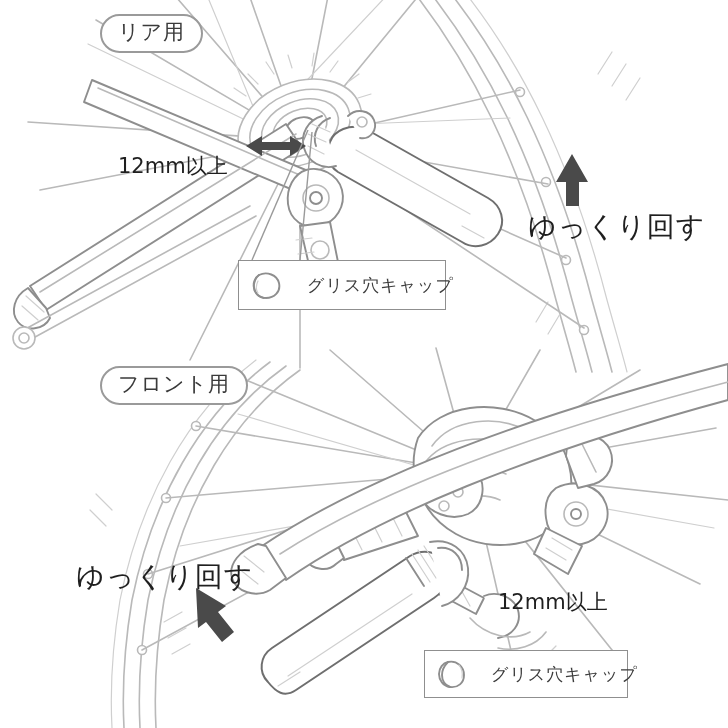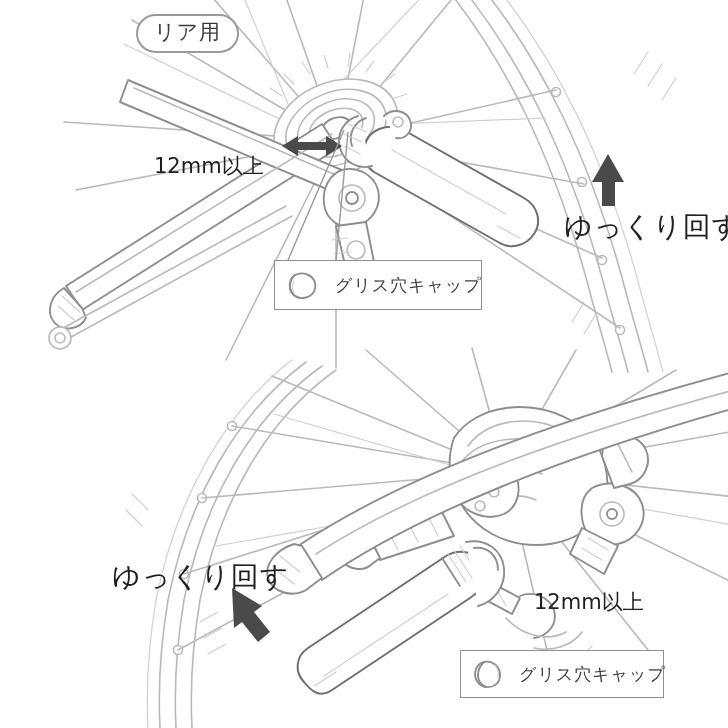--- a/index.html
+++ b/index.html
@@ -18,21 +18,20 @@
   #sheet {
     position: relative;
     width: 728px;
     height: 728px;
     background: #ffffff;
   }
   .panel {
     position: absolute;
     left: 0;
     width: 584px;
-    margin-left: 36px;
   }
   #panel-rear  { top: 0px;   height: 364px; }
   #panel-front { top: 360px; height: 368px; }
 
   .art {
     position: absolute;
     left: 0;
     top: 0;
     width: 728px;
     height: 368px;
@@ -79,21 +78,21 @@
   #turn-rear   { left: 528px; top: 208px; }
   #dim-front   { left: 498px; top: 584px; }
   #turn-front  { left: 76px;  top: 558px; }
 
   
   .callout {
     position: absolute;
     box-sizing: border-box;
     display: flex;
     align-items: center;
-    gap: 16px;
+    gap: 24px;
     border: 1.5px solid #8f8f8f;
     background: #ffffff;
     padding: 6px 8px 6px 10px;
     z-index: 38;
   }
   .callout .cap-ico { flex: 0 0 auto; }
   .callout .cap-txt {
     font-size: 17px;
     letter-spacing: 1px;
     color: #3c3c3c;
@@ -353,20 +352,23 @@
       <g>
         <path class="leader" d="M436 650 L 402 572"></path>
         <path class="leader" d="M484 650 L 448 574"></path>
       </g>
 
       <g class="arrow-dark">
         <path d="M196 228 L 226 246 L 218 252 L 234 272 L 222 282 L 206 262 L 198 268 Z"></path>
       </g>
     </svg>
 
+    <div class="section-pill" id="pill-front" style="top:6px; left:100px;">
+      <span>フロント用</span>
+    </div>
 
     <div class="anno dim" id="dim-front" style="top:228px; left:498px;">
       <span>12mm以上</span>
     </div>
 
     <div class="anno turn" id="turn-front" style="top:198px; left:76px;">
       <span>ゆっくり回す</span>
     </div>
 
     <div class="callout" id="callout-front" style="top:290px; left:424px;">

